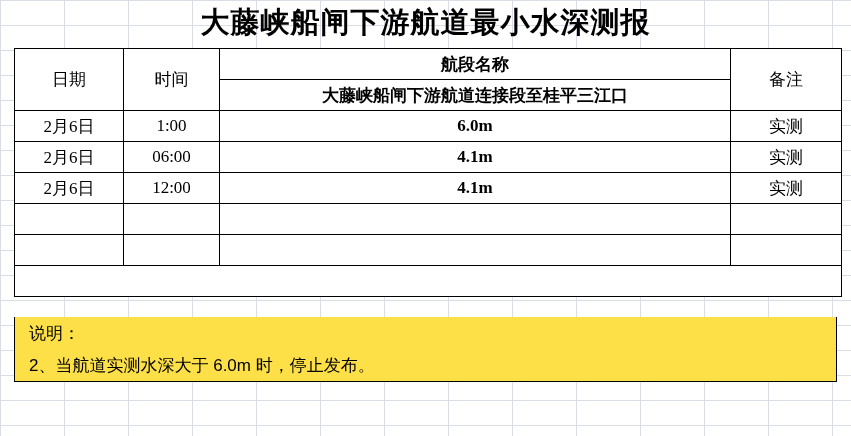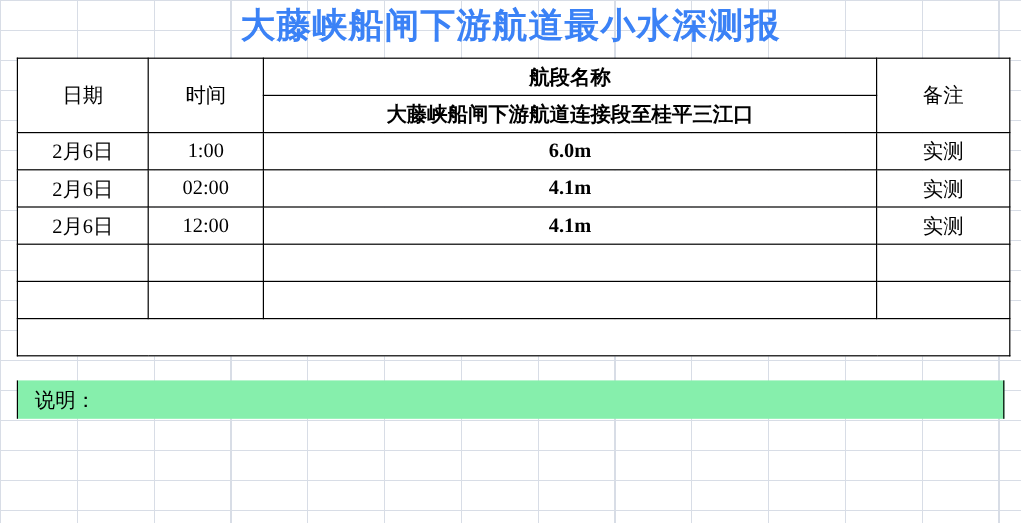--- a/index.html
+++ b/index.html
@@ -41,21 +41,21 @@
     position: absolute;
     left: 0;
     top: 2px;
     width: 851px;
     text-align: center;
     font-family: "Liberation Serif", serif;
     font-size: 29px;
     font-weight: 700;
     letter-spacing: 1px;
     line-height: 40px;
-    color: #3b82f6;
+    color: #000000;
     white-space: nowrap;
   }
 
   table.main {
     position: absolute;
     left: 14px;
     top: 48px;
     width: 823px;
     border-collapse: collapse;
     table-layout: fixed;
@@ -101,21 +101,21 @@
     border-left: 1px solid #000;
     border-right: 1px solid #000;
     border-top: none;
     border-bottom: none;
     font-family: Liberation Sans, sans-serif;
     font-size: 17px;
     text-align: left;
     vertical-align: middle;
     height: 32px;
     padding: 0 0 0 14px;
-    background: #86efac;
+    background: #fde047;
     white-space: nowrap;
   }
   table.notes tr.last td { border-bottom: 1px solid #000; }
   td.note-indent { padding-left: 34px; }
 </style>
 </head>
 <body>
 
 <div class="grid-bg"></div>
 
@@ -136,21 +136,21 @@
       </tr>
 
       <tr>
         <td class="col-date">2月6日</td>
         <td class="col-time">1:00</td>
         <td class="col-seg">6.0m</td>
         <td class="col-note">实测</td>
       </tr>
       <tr>
         <td class="col-date">2月6日</td>
-        <td class="col-time">02:00</td>
+        <td class="col-time">06:00</td>
         <td class="col-seg">4.1m</td>
         <td class="col-note">实测</td>
       </tr>
       <tr>
         <td class="col-date">2月6日</td>
         <td class="col-time">12:00</td>
         <td class="col-seg">4.1m</td>
         <td class="col-note">实测</td>
       </tr>
       <tr class="row-empty">
@@ -169,16 +169,19 @@
         <td colspan="4"></td>
       </tr>
     </tbody>
   </table>
 
   <table class="notes">
     <tbody>
       <tr>
         <td>说明：</td>
       </tr>
+      <tr class="last">
+        <td class="note-indent">2、当航道实测水深大于 6.0m 时，停止发布。</td>
+      </tr>
     </tbody>
   </table>
 
 </div>
 
 </body></html>

